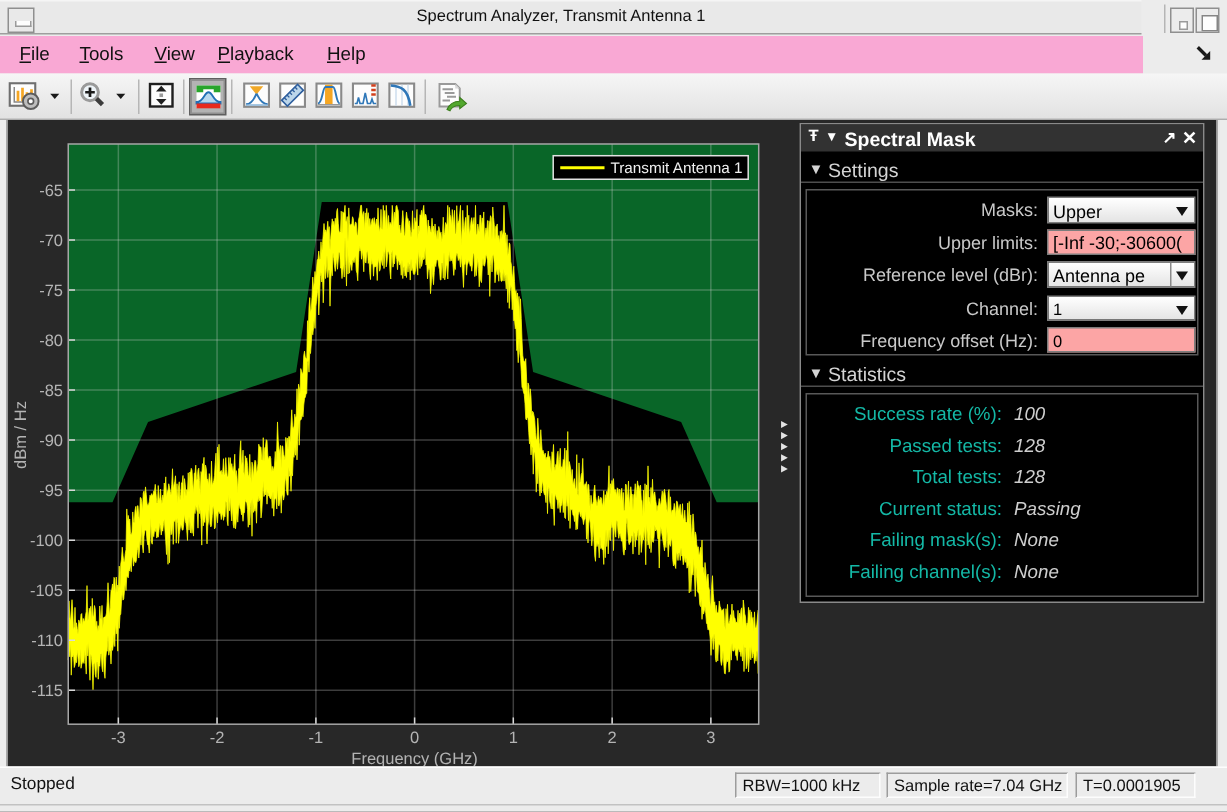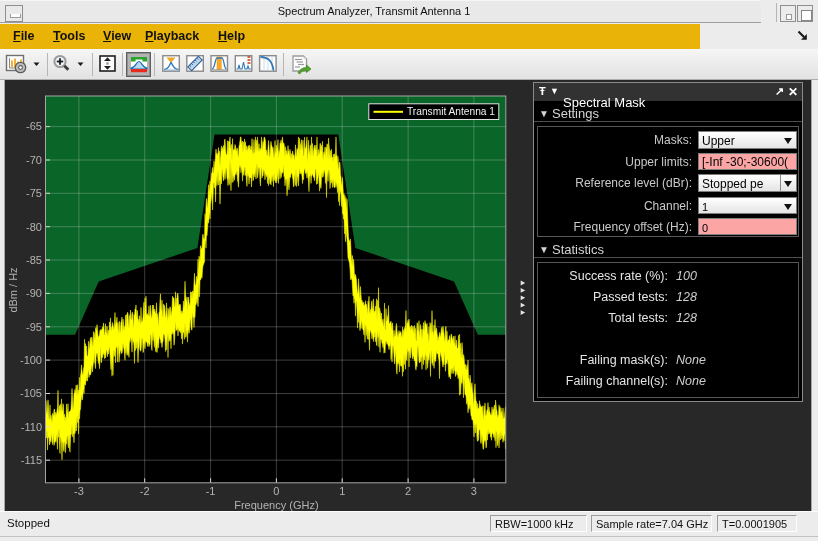--- a/index.html
+++ b/index.html
@@ -13,57 +13,57 @@
   background:#fdfdfd; border:1px solid #9a9a9a; border-top:none; }
 #tdiv { position:absolute; left:776px; top:2px; width:1px; height:19px; background:#b5b5b5; }
 .tbtn { position:absolute; top:4px; width:16px; height:17px; border:1px solid #8f8f8f; }
 #btn-min { left:780px; }
 #btn-min:after { content:""; position:absolute; left:5px; top:8px; width:4px; height:4px;
   background:#fdfdfd; border:1px solid #9a9a9a; }
 #btn-max { left:797px; }
 #btn-max:after { content:""; position:absolute; left:3px; top:4px; width:9px; height:9px;
   border:1.6px solid #858585; background:#fdfdfd; }
 
-#menu { position:absolute; left:0; top:24px; width:700px; height:25px; background:#eab308;font-weight:bold; }
+#menu { position:absolute; left:0; top:24px; width:762px; height:25px; background:#f9a8d4; }
 #menu span { position:absolute; top:5px; font-size:12.5px; color:#111; }
 #menu u { text-decoration:underline; }
 #menuarrow { position:absolute; left:796px; top:5px; width:14px; height:14px; }
 
 #toolbar { position:absolute; left:0; top:49px; width:818px; height:31px;
   background:linear-gradient(#f6f6f6,#e2e2e2); border-bottom:1px solid #adadad; }
 
 #main { position:absolute; left:5px; top:80px; width:806px; height:431px; background:#282828; }
 #lline { position:absolute; left:4px; top:80px; width:1px; height:431px; background:#a8a8a8; }
 #rline { position:absolute; left:811px; top:80px; width:1px; height:431px; background:#a8a8a8; }
 
 #panel { position:absolute; left:533px; top:82px; width:270px; height:320px;
   background:#000; border:1px solid #8a8a8a; color:#cacaca; }
 #phead { position:absolute; left:0; top:0; width:268px; height:18px; background:#323232; color:#fff; }
-#phead .cap { position:absolute; left:29px; top:12px; font-size:13px; font-weight:normal; }
+#phead .cap { position:absolute; left:29px; top:2px; font-size:13px; font-weight:bold; }
 #phead .pin { position:absolute; left:5px; top:2px; font-size:11px; font-weight:bold; }
 #phead .tri { position:absolute; left:16px; top:3px; font-size:9px; }
 #phead .und { position:absolute; left:241px; top:2px; font-size:11px; font-weight:bold; }
 #phead .cls { position:absolute; left:254px; top:2px; font-size:12px; font-weight:bold; }
 .sect { position:absolute; left:0; width:268px; height:17px; border-bottom:1px solid #4e4e4e;
   font-size:13px; color:#d4d4d4; }
 .sect .tr { position:absolute; left:5px; top:3px; font-size:10px; }
 .sect .tx { position:absolute; left:18px; top:1px; }
 #gset { position:absolute; left:3px; top:43px; width:262px; height:111px; border:1px solid #585858; }
 #gstat { position:absolute; left:3px; top:179px; width:262px; height:136px; border:1px solid #585858; }
 .row { position:absolute; left:0; width:260px; height:18px; }
 .row .lb { position:absolute; right:106px; top:2px; font-size:12px; color:#c9c9c9; white-space:nowrap; }
 .ctl { position:absolute; left:160px; top:0; width:98.5px; height:17.5px;
   background:linear-gradient(#ffffff,#e4e4e4); border:1px solid #7d7d7d;
   font-size:12px; color:#000; overflow:hidden; white-space:nowrap; }
 .ctl .t { position:absolute; left:3px; top:1.5px; }
 .ctl.dd:after { content:""; position:absolute; right:4px; top:6px; width:0; height:0;
   border:4.5px solid transparent; border-top:6px solid #111; border-bottom:none; }
 .ctl.field { background:#fca5a5;text-align:right; }
 .srow { position:absolute; left:0; width:260px; height:21px; font-size:12.5px; }
-.srow .lb { position:absolute; right:130px; top:0; color:#e5e5e5; white-space:nowrap;margin-left:13px; }
+.srow .lb { position:absolute; right:130px; top:0; color:#14b8a6; white-space:nowrap;margin-left:13px; }
 .srow .vl { position:absolute; left:138px; top:0; color:#cecece;font-style:italic; }
 
 #status { position:absolute; left:0; top:511px; width:818px; height:30px;
   background:#ececec; border-top:1px solid #fdfdfd; font-size:11.5px; color:#111; }
 #status .stopped { position:absolute; left:7px; top:5px; }
 .scell { position:absolute; top:3px; height:17px; border:1px solid #9c9c9c;
   border-right-color:#fdfdfd; border-bottom-color:#fdfdfd; padding:2px 0 0 4px; white-space:nowrap; font-size:11px; overflow:hidden; }
 #sline { position:absolute; left:0; top:536px; width:818px; height:1px; background:#c2c2c2; }
 svg { position:absolute; }
 #tbsvg { left:0; top:0; }
@@ -303,21 +303,21 @@
         </div>
       <div class="row" style="top:25.5px">
           <span class="lb">Upper limits:</span>
           <div class="ctl field">
             <span class="t">[-Inf -30;-30600(</span>
           </div>
         </div>
       <div class="row" style="top:47px">
           <span class="lb">Reference level (dBr):</span>
           <div class="ctl dd">
-            <span class="t">Stopped pe</span>
+            <span class="t">Antenna pe</span>
             <span style="position:absolute; right:15px; top:0; width:1px; height:17px; background:#8a8a8a"></span>
           </div>
         </div>
       <div class="row" style="top:69.5px">
           <span class="lb">Channel:</span>
           <div class="ctl dd">
             <span class="t" style="font-size:11px; top:3px">1</span>
           </div>
         </div>
       <div class="row" style="top:90.5px">
@@ -336,20 +336,24 @@
           <span class="lb">Success rate (%):</span>
           <span class="vl">100</span>
         </div>
       <div class="srow" style="top:27px">
           <span class="lb">Passed tests:</span>
           <span class="vl">128</span>
         </div>
       <div class="srow" style="top:48px">
           <span class="lb">Total tests:</span>
           <span class="vl">128</span>
+        </div>
+      <div class="srow" style="top:69px">
+          <span class="lb">Current status:</span>
+          <span class="vl">Passing</span>
         </div>
       <div class="srow" style="top:90px">
           <span class="lb">Failing mask(s):</span>
           <span class="vl">None</span>
         </div>
       <div class="srow" style="top:111px">
           <span class="lb">Failing channel(s):</span>
           <span class="vl">None</span>
         </div>
     </div>

